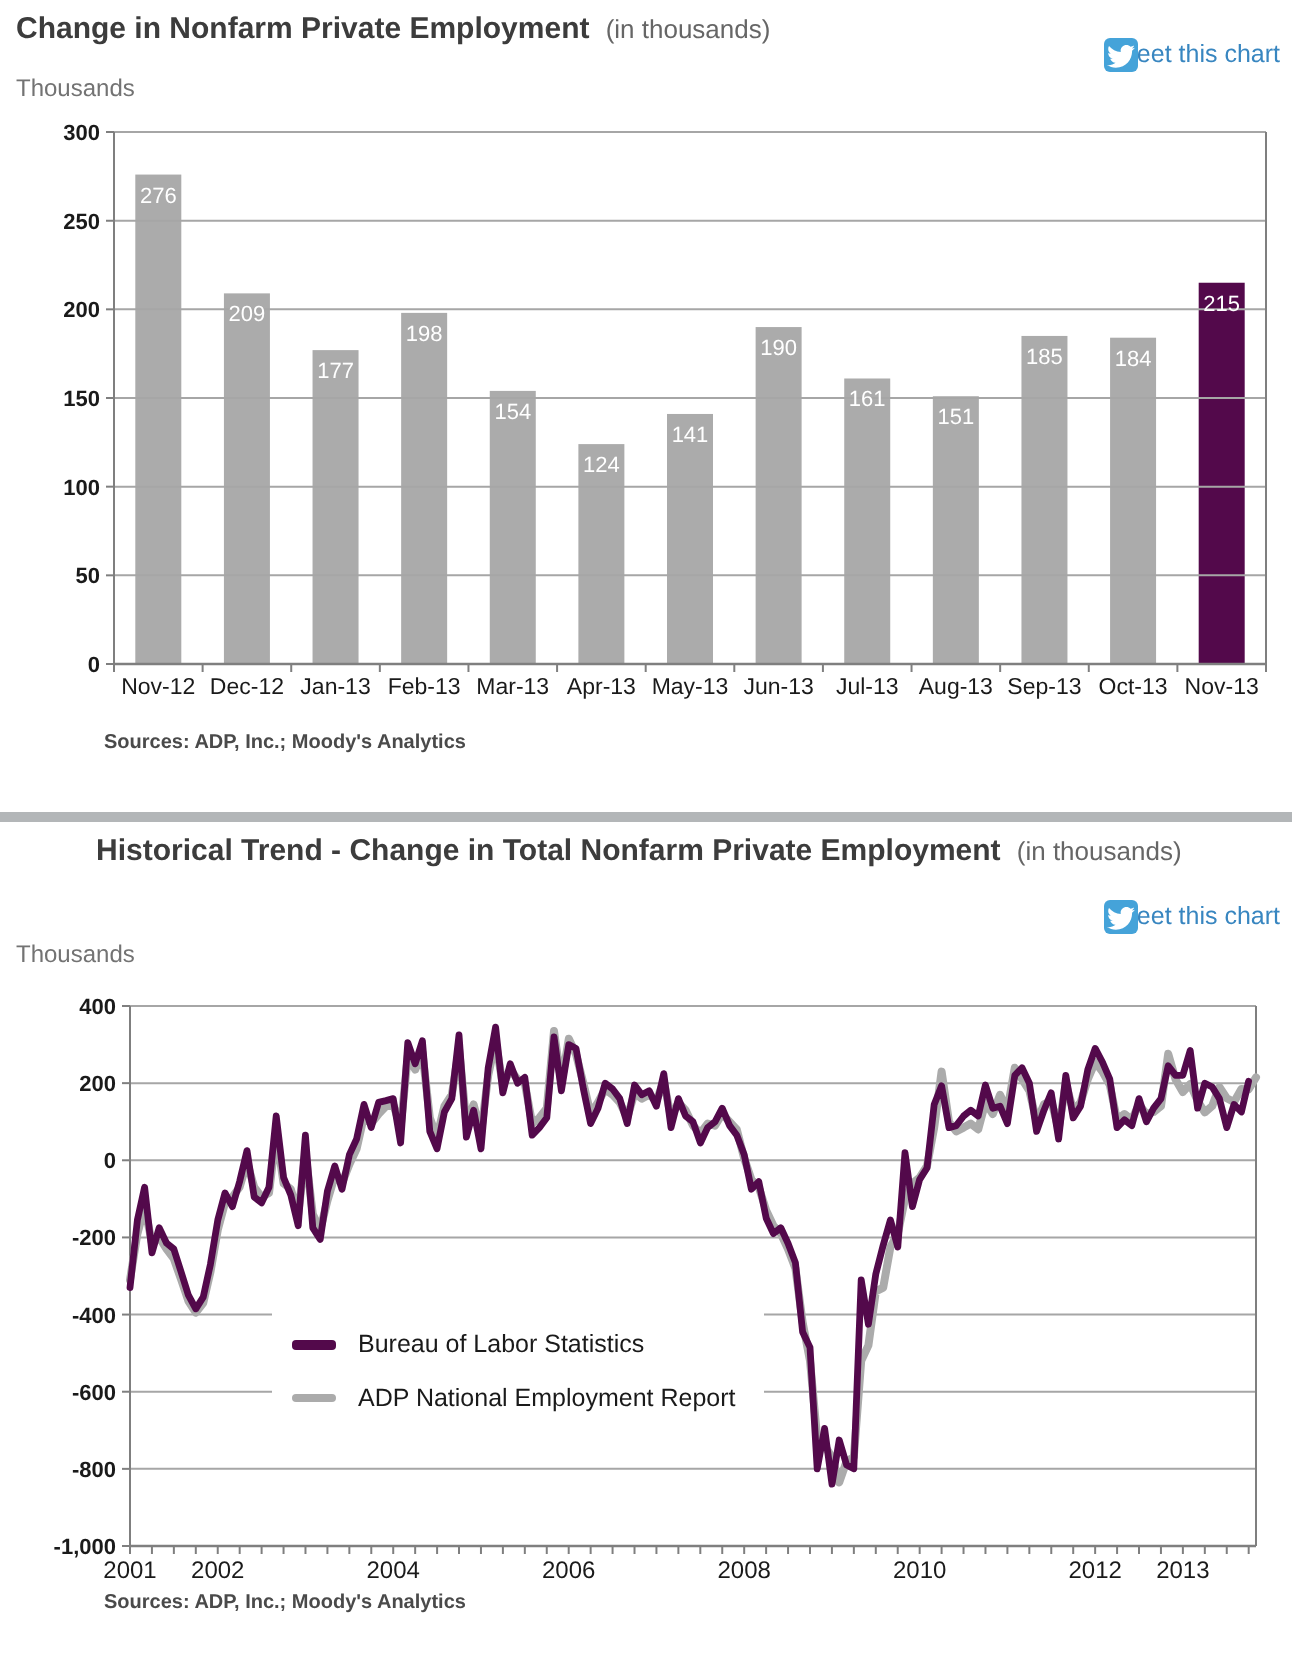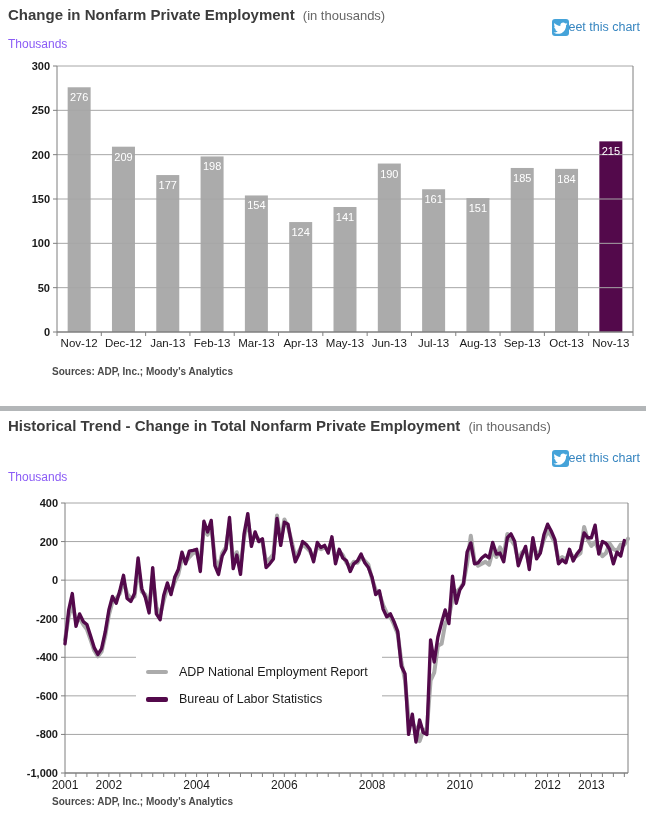--- a/index.html
+++ b/index.html
@@ -4,21 +4,21 @@
 <style>
   html,body{margin:0;padding:0;background:#fff;}
   #app{position:relative;width:646px;height:830px;background:#fff;
        font-family:"Liberation Sans",sans-serif;overflow:hidden;border-radius:31px;}
   .title-row{position:absolute;left:8px;white-space:nowrap;}
   .chart-title{font-size:15px;font-weight:bold;color:#3c3c3c;}
   .chart-subtitle{font-size:13px;font-weight:normal;color:#666;}
   .tweet-link{position:absolute;right:6px;display:flex;align-items:center;gap:6px;
               cursor:pointer;text-decoration:none;}
   .tweet-label{font-size:12.5px;color:#3886c0;}
-  .unit-label{position:absolute;left:8px;font-size:12px;color:#8b5cf6;}
+  .unit-label{position:absolute;left:8px;font-size:12px;color:#737373;}
   .sources{position:absolute;left:52px;font-size:10px;font-weight:bold;color:#4a4a4a;}
   .divider{position:absolute;left:0;width:646px;height:5px;background:#b3b6b8;}
   svg{position:absolute;left:0;}
   .ytick{font-size:11px;font-weight:bold;fill:#1a1a1a;}
   .xtick{font-size:11.5px;fill:#1a1a1a;}
   .bar-label{font-size:11px;fill:#ffffff;}
   #legend{position:absolute;left:136px;top:656px;background:#fff;padding:9px 14px 9px 10px;}
   .legend-row{display:flex;align-items:center;gap:11px;margin:0 0 13px 0;}
   .legend-row:last-child{margin-bottom:0;}
   .swatch{width:22px;height:4px;border-radius:2px;flex:0 0 auto;}
@@ -117,21 +117,21 @@
       <text x="522.2307692307693" y="126.96666666666667" text-anchor="middle" class="bar-label">185</text>
       <text x="566.5384615384615" y="292" text-anchor="middle" class="xtick">Oct-13</text>
       <text x="566.5384615384615" y="127.85333333333334" text-anchor="middle" class="bar-label">184</text>
       <text x="610.8461538461538" y="292" text-anchor="middle" class="xtick">Nov-13</text>
       <text x="610.8461538461538" y="100.36666666666666" text-anchor="middle" class="bar-label">215</text>
     </svg>
   <div class="sources" style="top:366px;">Sources: ADP, Inc.; Moody's Analytics</div>
 
   <div class="divider" style="top:406px;"></div>
 
-  <div class="title-row" style="top:417px;">
+  <div class="title-row" style="top:417px;margin-left:40px;">
     <span class="chart-title">Historical Trend - Change in Total Nonfarm Private Employment</span>
     <span class="chart-subtitle">&nbsp;<span>(in thousands)</span></span>
   </div>
   <a class="tweet-link" style="top:451px;">
     <svg width="17" height="17" viewBox="0 0 512 512">
       <rect x="0" y="0" width="512" height="512" rx="90" fill="#45A3D9"></rect>
       <path fill="#ffffff" transform="translate(46,66) scale(0.82)" d="M459.37 151.716c.325 4.548.325 9.097.325 13.645 0 138.72-105.583 298.558-298.558 298.558-59.452 0-114.68-17.219-161.137-47.106 8.447.974 16.568 1.299 25.34 1.299 49.055 0 94.213-16.568 130.274-44.832-46.132-.975-84.792-31.188-98.112-72.772 6.498.974 12.995 1.624 19.818 1.624 9.421 0 18.843-1.3 27.614-3.573-48.081-9.747-84.143-51.98-84.143-102.985v-1.299c13.969 7.797 30.214 12.67 47.431 13.319-28.264-18.843-46.781-51.005-46.781-87.391 0-19.492 5.197-37.36 14.294-52.954 51.655 63.675 129.3 105.258 216.365 109.807-1.624-7.797-2.599-15.918-2.599-24.04 0-57.828 46.782-104.934 104.934-104.934 30.213 0 57.502 12.67 76.67 33.137 23.715-4.548 46.456-13.32 66.599-25.34-7.798 24.366-24.366 44.833-46.132 57.827 21.117-2.273 41.584-8.122 60.426-16.243-14.292 20.791-32.161 39.308-52.628 54.253z"></path>
     </svg>
     <span class="tweet-label">Tweet this chart</span>
   </a>
@@ -223,24 +223,24 @@
       <text x="372.09090909090907" y="299" text-anchor="middle" class="xtick" style="font-size:12px">2008</text>
       <text x="459.83116883116884" y="299" text-anchor="middle" class="xtick" style="font-size:12px">2010</text>
       <text x="547.5714285714286" y="299" text-anchor="middle" class="xtick" style="font-size:12px">2012</text>
       <text x="591.4415584415584" y="299" text-anchor="middle" class="xtick" style="font-size:12px">2013</text>
       <polyline points="65.0,149.9 68.7,126.8 72.3,113.3 76.0,131.6 79.6,128.7 83.3,134.5 86.9,139.3 90.6,149.9 94.2,160.5 97.9,166.3 101.6,161.5 105.2,146.1 108.9,124.9 112.5,111.4 116.2,108.5 119.8,103.6 123.5,91.1 127.1,103.6 130.8,108.5 134.5,106.5 138.1,76.6 141.8,101.7 145.4,104.6 149.1,117.1 152.7,86.3 156.4,117.1 160.1,124.9 163.7,110.4 167.4,97.9 171.0,101.7 174.7,92.1 178.3,84.4 182.0,68.0 185.6,71.8 189.3,67.0 193.0,63.1 196.6,62.2 200.3,73.8 203.9,38.1 207.6,44.8 211.2,36.1 214.9,68.9 218.5,78.6 222.2,63.1 225.9,57.4 229.5,34.2 233.2,71.8 236.8,62.2 240.5,76.6 244.1,47.7 247.8,30.4 251.4,52.5 255.1,44.8 258.8,49.6 262.4,51.6 266.1,71.8 269.7,68.9 273.4,64.1 277.0,25.5 280.7,51.6 284.4,29.4 288.0,37.1 291.7,51.6 295.3,67.0 299.0,61.2 302.6,54.5 306.3,57.4 309.9,61.2 313.6,68.9 317.3,56.4 320.9,59.3 324.6,57.4 328.2,60.3 331.9,50.6 335.5,68.9 339.2,61.2 342.8,65.1 346.5,72.8 350.2,76.6 353.8,71.8 357.5,72.8 361.1,67.0 364.8,70.9 368.4,74.7 372.1,89.2 375.7,99.8 379.4,103.6 383.1,115.2 386.7,122.9 390.4,126.8 394.0,134.5 397.7,144.1 401.3,171.1 405.0,190.4 408.6,229.0 412.3,232.9 416.0,238.6 419.6,251.2 423.3,240.6 426.9,238.6 430.6,190.4 434.2,182.7 437.9,155.7 441.6,153.8 445.2,133.5 448.9,126.8 452.5,109.4 456.2,101.7 459.8,98.8 463.5,93.0 467.1,73.8 470.8,45.8 474.5,70.9 478.1,75.7 481.8,73.8 485.4,71.8 489.1,74.7 492.7,61.2 496.4,67.0 500.0,57.4 503.7,65.1 507.4,43.9 511.0,49.6 514.7,55.4 518.3,70.9 522.0,62.2 525.6,60.3 529.3,74.7 532.9,51.6 536.6,65.1 540.3,61.2 543.9,49.6 547.6,41.0 551.2,45.8 554.9,52.5 558.5,69.9 562.2,67.0 565.9,69.9 569.5,62.2 573.2,67.0 576.8,66.0 580.5,63.1 584.1,36.9 587.8,49.8 591.4,56.0 595.1,52.0 598.8,60.4 602.4,66.2 606.1,63.0 609.7,53.5 613.4,59.1 617.0,61.0 620.7,54.5 624.3,54.7 628.0,48.7" fill="none" stroke="#ABABAB" stroke-width="4" stroke-linejoin="round" stroke-linecap="round"></polyline>
       <polyline points="65.0,153.8 68.7,120.0 72.3,103.6 76.0,136.4 79.6,123.9 83.3,131.6 86.9,134.5 90.6,146.1 94.2,157.6 97.9,164.4 101.6,158.6 105.2,142.2 108.9,120.0 112.5,106.5 116.2,113.3 119.8,100.8 123.5,85.3 127.1,108.5 130.8,111.4 134.5,103.6 138.1,68.0 141.8,98.8 145.4,107.5 149.1,122.9 152.7,77.6 156.4,123.9 160.1,129.7 163.7,105.6 167.4,93.0 171.0,104.6 174.7,87.3 178.3,79.5 182.0,62.2 185.6,73.8 189.3,61.2 193.0,60.3 196.6,59.3 200.3,81.5 203.9,31.3 207.6,41.9 211.2,30.4 214.9,75.7 218.5,84.4 222.2,66.0 225.9,59.3 229.5,27.5 233.2,78.6 236.8,65.1 240.5,84.4 244.1,43.9 247.8,23.6 251.4,56.4 255.1,41.9 258.8,51.6 262.4,48.7 266.1,77.6 269.7,73.8 273.4,68.9 277.0,28.4 280.7,55.4 284.4,32.3 288.0,34.2 291.7,54.5 295.3,71.8 299.0,64.1 302.6,51.6 306.3,54.5 309.9,59.3 313.6,71.8 317.3,52.5 320.9,57.4 324.6,55.4 328.2,63.1 331.9,46.8 335.5,73.8 339.2,59.3 342.8,68.0 346.5,70.9 350.2,81.5 353.8,73.8 357.5,70.9 361.1,64.1 364.8,72.8 368.4,77.6 372.1,87.3 375.7,104.6 379.4,100.8 383.1,119.1 386.7,126.8 390.4,123.9 394.0,131.6 397.7,141.3 401.3,176.0 405.0,183.7 408.6,244.4 412.3,224.2 416.0,252.1 419.6,230.0 423.3,242.5 426.9,244.4 430.6,149.9 434.2,172.1 437.9,147.0 441.6,132.6 445.2,120.0 448.9,133.5 452.5,86.3 456.2,113.3 459.8,99.8 463.5,94.0 467.1,62.2 470.8,52.9 474.5,73.8 478.1,72.8 481.8,68.0 485.4,65.1 489.1,68.0 492.7,52.5 496.4,64.1 500.0,63.1 503.7,71.8 507.4,47.7 511.0,43.9 514.7,51.6 518.3,75.7 522.0,65.1 525.6,56.4 529.3,79.5 532.9,47.7 536.6,68.9 540.3,63.1 543.9,44.8 547.6,34.2 551.2,41.0 554.9,49.6 558.5,73.8 562.2,69.9 565.9,72.8 569.5,59.3 573.2,70.9 576.8,64.1 580.5,59.3 584.1,42.9 587.8,47.7 591.4,47.7 595.1,35.2 598.8,64.1 602.4,51.6 606.1,53.5 609.7,59.3 613.4,73.8 617.0,62.2 620.7,66.0 624.3,50.6" fill="none" stroke="#53094B" stroke-width="3.4" stroke-linejoin="round" stroke-linecap="round"></polyline>
     </svg>
 
   <div id="legend">
     <div class="legend-row">
+      <span class="swatch" style="background:#53094B;height:5px;"></span>
+      <span class="legend-text">Bureau of Labor Statistics</span>
+    </div>
+    <div class="legend-row">
       <span class="swatch" style="background:#ABABAB;height:4px;"></span>
       <span class="legend-text">ADP National Employment Report</span>
     </div>
-    <div class="legend-row">
-      <span class="swatch" style="background:#53094B;height:5px;"></span>
-      <span class="legend-text">Bureau of Labor Statistics</span>
-    </div>
   </div>
 
   <div class="sources" style="top:796px;">Sources: ADP, Inc.; Moody's Analytics</div>
 
 </div>
 
 </body></html>

